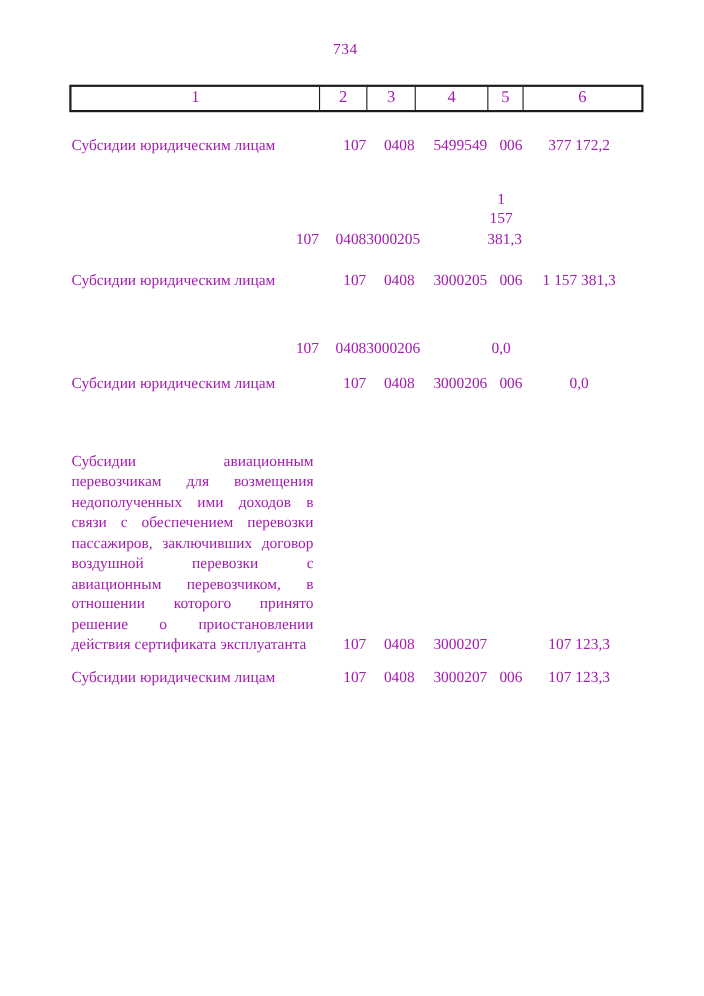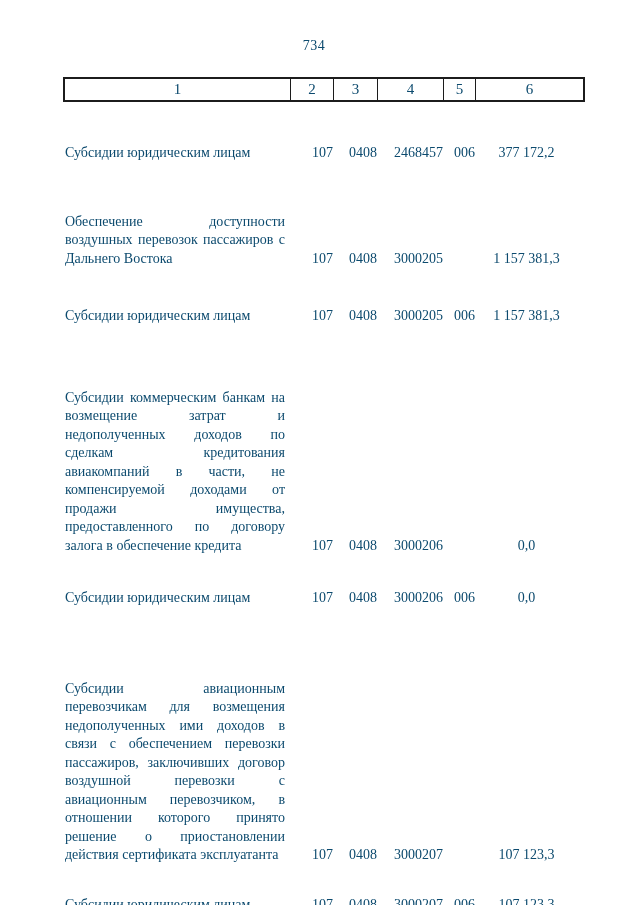--- a/index.html
+++ b/index.html
@@ -5,21 +5,21 @@
   html, body {
     margin: 0;
     padding: 0;
     background: #ffffff;
   }
   .page {
     position: relative;
     width: 628px;
     height: 905px;
     background: #ffffff;
-    color: #0c4a6e;
+    color: #a21caf;
     font-family: "Liberation Serif", "DejaVu Serif", serif;
     font-size: 14px;
     line-height: 18.5px;
     overflow: hidden;
   }
   .pagenum {
     padding-top: 39px;
     text-align: center;
     line-height: 14px;
     letter-spacing: 0.5px;
@@ -43,21 +43,21 @@
   }
   .hc:last-child { border-right: none; }
   
   .row {
     margin-left: 63px;
     width: 522px;
     display: grid;
     grid-template-columns: 227px 43px 44px 66px 32px 110px;
     align-items: end;
   }
-  .cell { min-height: 18.5px; margin-top: 20px; }
+  .cell { min-height: 18.5px; }
   .cell.name {
     text-align: justify;
     padding: 0 5px 0 2px;
     box-sizing: border-box;
   }
   .cell.code { text-align: right; }
   .cell.amt  { text-align: center; padding-right: 7px; box-sizing: border-box; }
   .mt-a { margin-top: 22px; }
   .mt-b { margin-top: 30px; }
   .mt-c { margin-top: 19px; }
@@ -79,45 +79,43 @@
     <div class="hc">3</div>
     <div class="hc">4</div>
     <div class="hc">5</div>
     <div class="hc">6</div>
   </div>
 
   <div class="row mt-a">
     <div class="cell name">Субсидии юридическим лицам</div>
     <div class="cell code">107</div>
     <div class="cell code">0408</div>
-    <div class="cell code">2468457</div>
+    <div class="cell code">5499549</div>
     <div class="cell code">006</div>
     <div class="cell amt">377 172,2</div>
   </div>
 
   <div class="row mt-b">
-    <div class="cell name">Обеспечение доступности воздушных перевозок пассажиров с Дальнего Востока</div>
     <div class="cell code">107</div>
     <div class="cell code">0408</div>
     <div class="cell code">3000205</div>
     <div class="cell code"></div>
     <div class="cell amt">1 157 381,3</div>
   </div>
 
   <div class="row mt-c">
     <div class="cell name">Субсидии юридическим лицам</div>
     <div class="cell code">107</div>
     <div class="cell code">0408</div>
     <div class="cell code">3000205</div>
     <div class="cell code">006</div>
     <div class="cell amt">1 157 381,3</div>
   </div>
 
   <div class="row mt-d">
-    <div class="cell name">Субсидии коммерческим банкам на возмещение затрат и недополученных доходов по сделкам кредитования авиакомпаний в части, не компенсируемой доходами от продажи имущества, предоставленного по договору залога в обеспечение кредита</div>
     <div class="cell code">107</div>
     <div class="cell code">0408</div>
     <div class="cell code">3000206</div>
     <div class="cell code"></div>
     <div class="cell amt">0,0</div>
   </div>
 
   <div class="row mt-e">
     <div class="cell name">Субсидии юридическим лицам</div>
     <div class="cell code">107</div>

